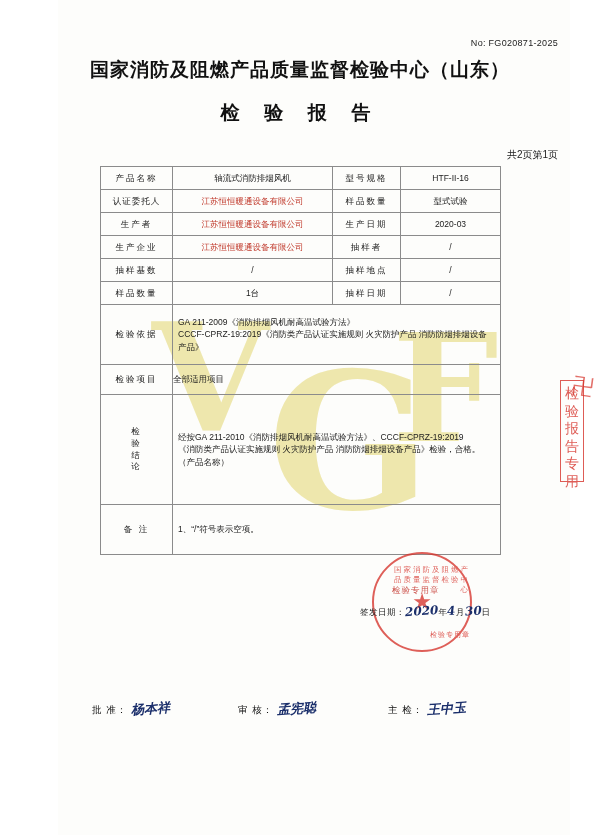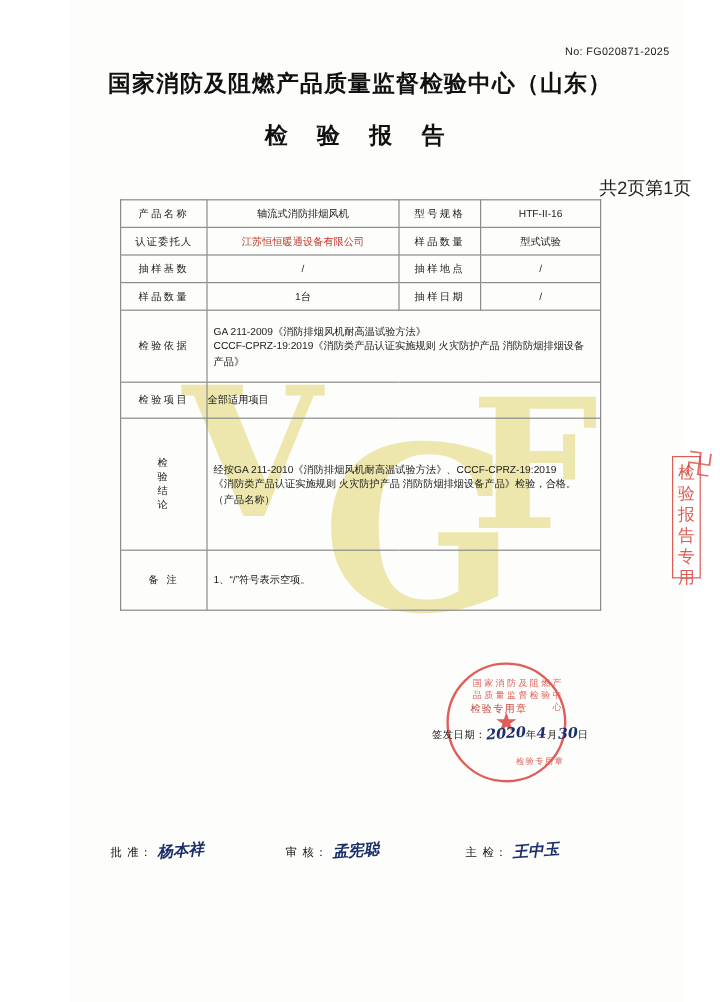--- a/index.html
+++ b/index.html
@@ -55,23 +55,23 @@
     text-align: center;
     font-family: "DejaVu Serif", serif;
     font-weight: bold;
     font-size: 19px;
     letter-spacing: 9px;
     color: #111;
   }
 
   .page-count {
     position: absolute;
-    right: 24px;
+    right: 42px;
     top: 148px;
-    font-size: 15px;
+    font-size: 10px;
     color: #222;
   }
 
   table.main {
     position: absolute;
     left: 100px;
     top: 166px;
     width: 400px;
     border-collapse: collapse;
     table-layout: fixed;
@@ -275,20 +275,32 @@
         <td class="lbl">产品名称</td>
         <td class="val">轴流式消防排烟风机</td>
         <td class="lbl">型号规格</td>
         <td class="val">HTF-II-16</td>
       </tr>
       <tr class="row-h">
         <td class="lbl narrow">认证委托人</td>
         <td class="val red">江苏恒恒暖通设备有限公司</td>
         <td class="lbl">样品数量</td>
         <td class="val">型式试验</td>
+      </tr>
+      <tr class="row-h">
+        <td class="lbl">生产者</td>
+        <td class="val red">江苏恒恒暖通设备有限公司</td>
+        <td class="lbl">生产日期</td>
+        <td class="val">2020-03</td>
+      </tr>
+      <tr class="row-h">
+        <td class="lbl">生产企业</td>
+        <td class="val red">江苏恒恒暖通设备有限公司</td>
+        <td class="lbl">抽样者</td>
+        <td class="val">/</td>
       </tr>
       <tr class="row-h">
         <td class="lbl">抽样基数</td>
         <td class="val">/</td>
         <td class="lbl">抽样地点</td>
         <td class="val">/</td>
       </tr>
       <tr class="row-h">
         <td class="lbl">样品数量</td>
         <td class="val">1台</td>

